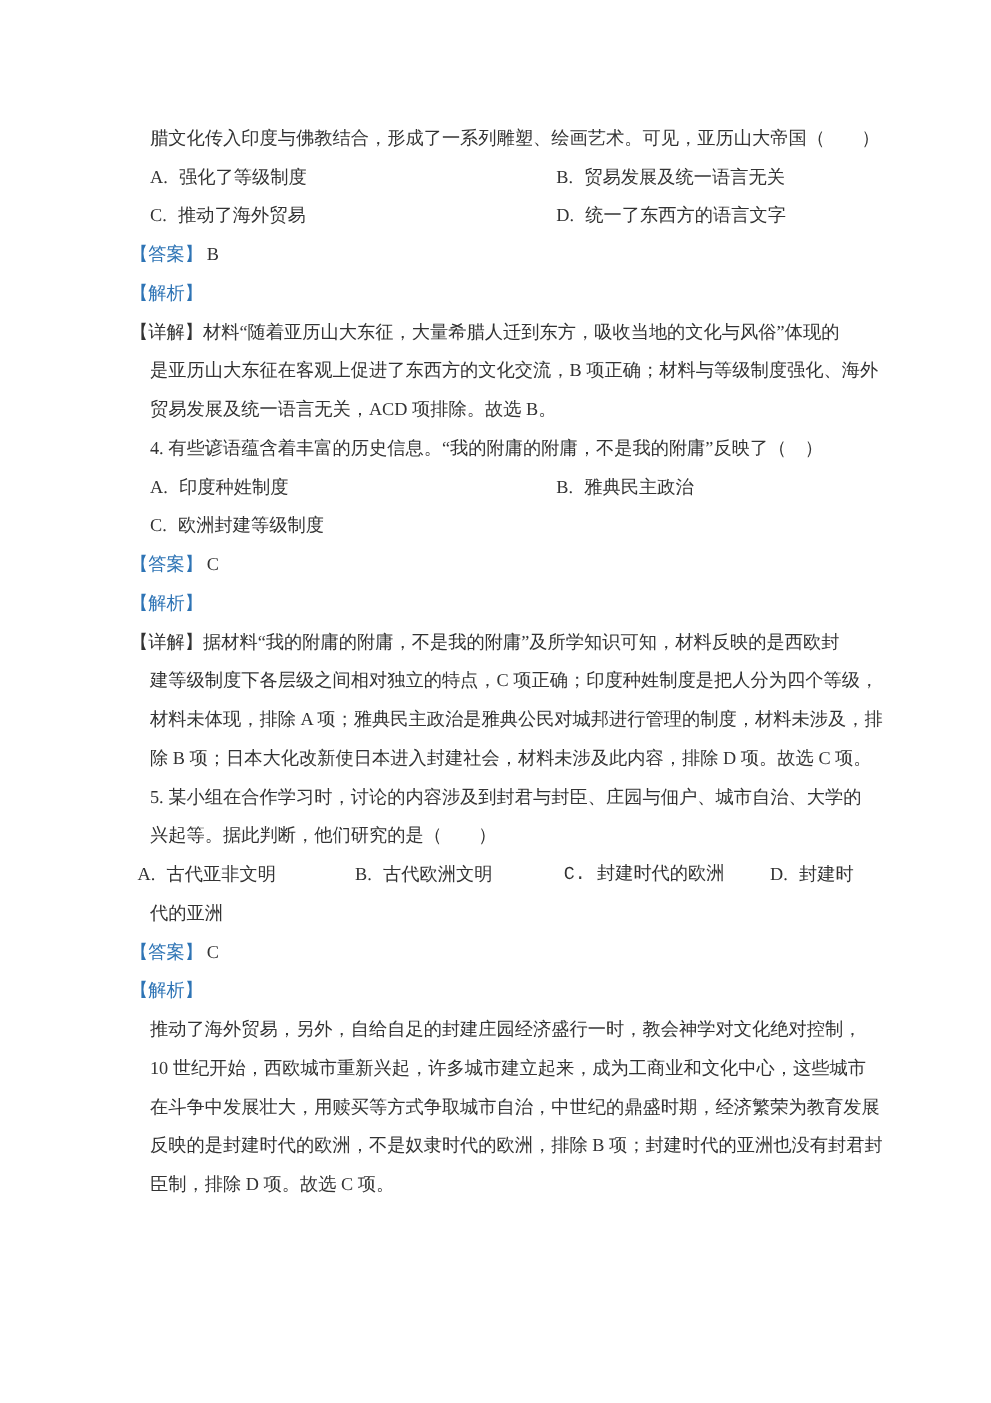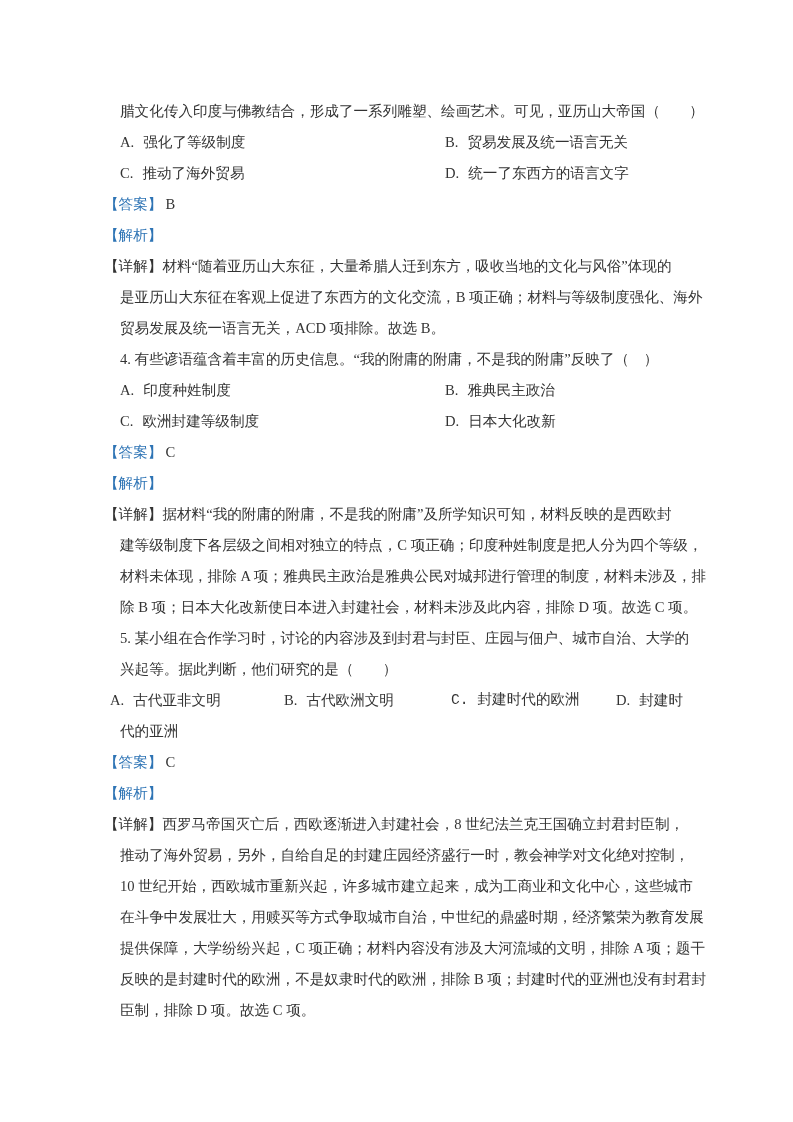--- a/index.html
+++ b/index.html
@@ -60,21 +60,20 @@
     <span>4. 有些谚语蕴含着丰富的历史信息。“我的附庸的附庸，不是我的附庸”反映了（　）</span>
   </div>
 
   <div class="line opts2">
     <span class="opt"><span class="letter">A.</span><span>印度种姓制度</span></span>
     <span class="opt"><span class="letter">B.</span><span>雅典民主政治</span></span>
   </div>
 
   <div class="line opts2">
     <span class="opt"><span class="letter">C.</span><span>欧洲封建等级制度</span></span>
-    <span class="opt"><span class="letter">D.</span><span>日本大化改新</span></span>
   </div>
 
   <div class="line hang">
     <span class="blue">【答案】</span><span class="ansval">C</span>
   </div>
 
   <div class="line hang">
     <span class="blue">【解析】</span>
   </div>
 
@@ -96,21 +95,19 @@
   <div class="line">代的亚洲</div>
 
   <div class="line hang">
     <span class="blue">【答案】</span><span class="ansval">C</span>
   </div>
 
   <div class="line hang">
     <span class="blue">【解析】</span>
   </div>
 
-  <div class="line hang">【详解】西罗马帝国灭亡后，西欧逐渐进入封建社会，8 世纪法兰克王国确立封君封臣制，</div>
   <div class="line">推动了海外贸易，另外，自给自足的封建庄园经济盛行一时，教会神学对文化绝对控制，</div>
   <div class="line">10 世纪开始，西欧城市重新兴起，许多城市建立起来，成为工商业和文化中心，这些城市</div>
   <div class="line">在斗争中发展壮大，用赎买等方式争取城市自治，中世纪的鼎盛时期，经济繁荣为教育发展</div>
-  <div class="line">提供保障，大学纷纷兴起，C 项正确；材料内容没有涉及大河流域的文明，排除 A 项；题干</div>
   <div class="line">反映的是封建时代的欧洲，不是奴隶时代的欧洲，排除 B 项；封建时代的亚洲也没有封君封</div>
   <div class="line">臣制，排除 D 项。故选 C 项。</div>
 
 </div>
 
 </body></html>

